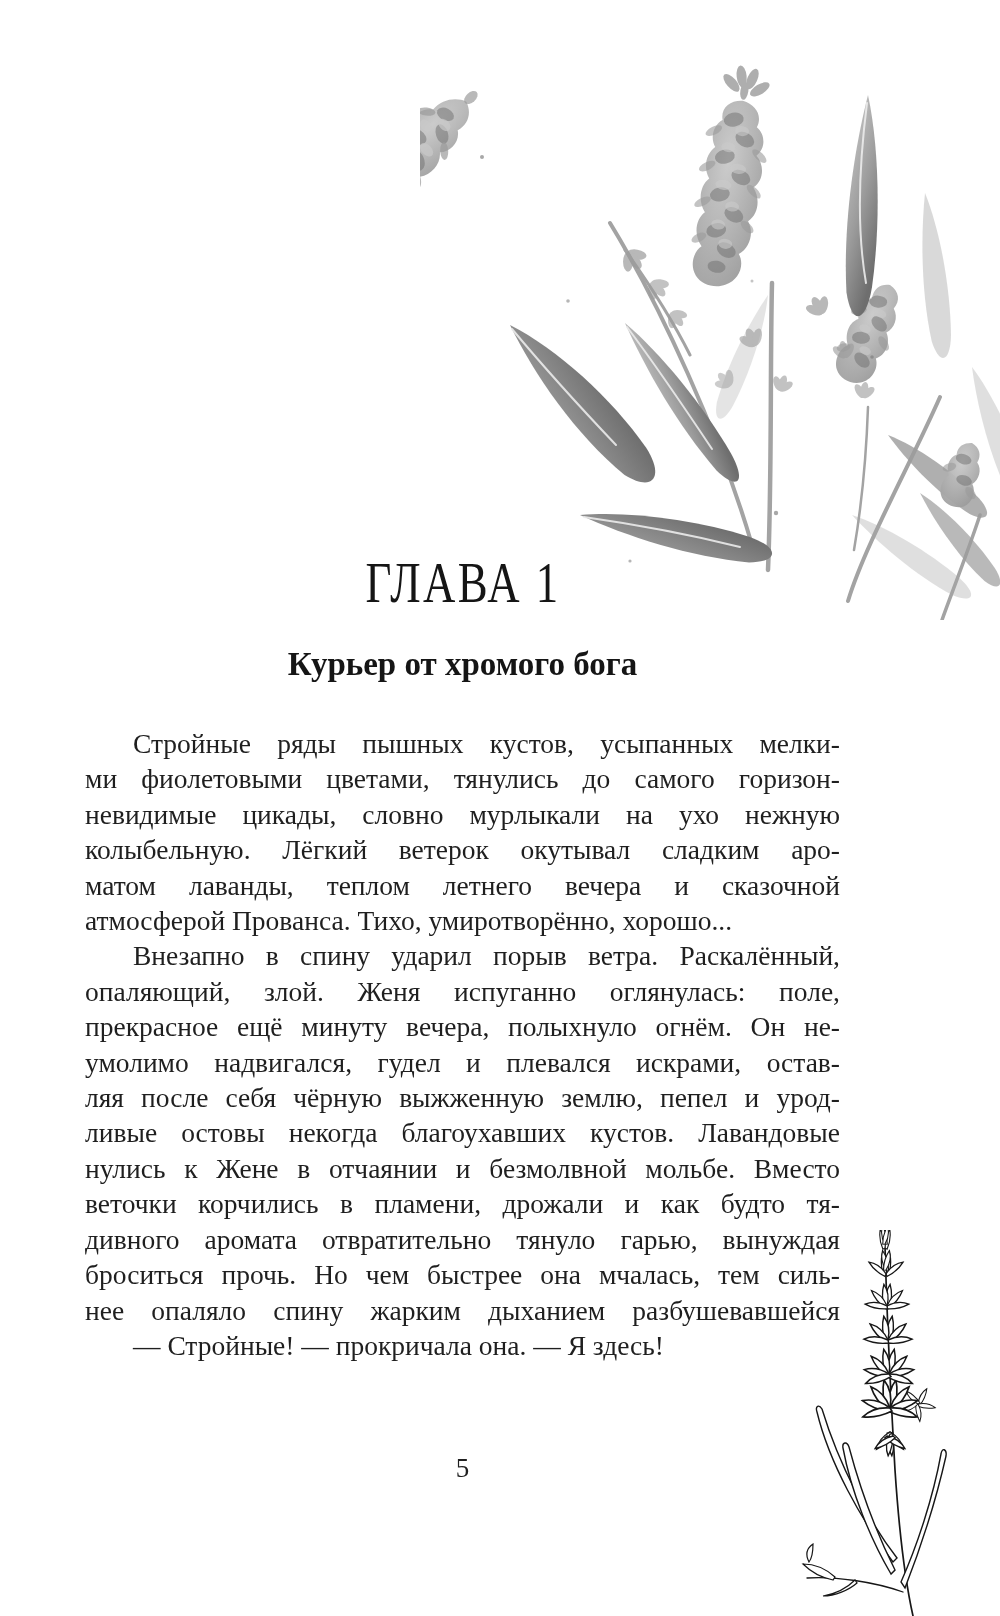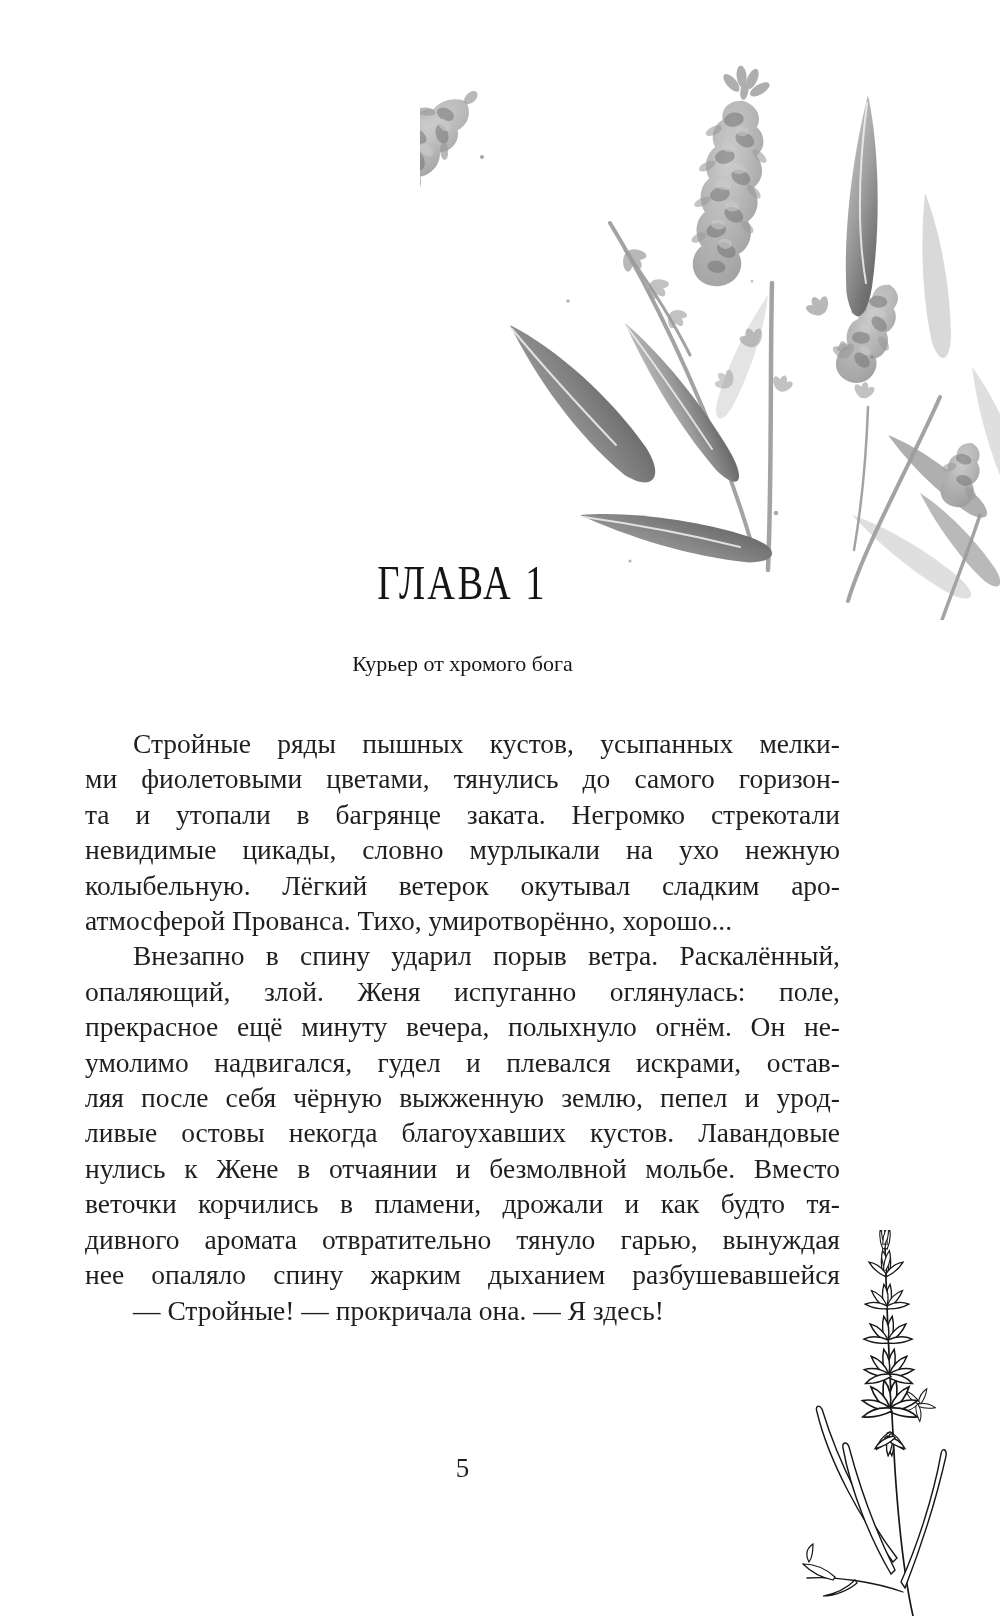--- a/index.html
+++ b/index.html
@@ -8,31 +8,31 @@
   }
   html,body{margin:0;padding:0;background:#e8e8e8;}
   .page{
     position:relative; width:1000px; height:1616px; margin:0 auto;
     background:#ffffff; overflow:hidden;
     font-family:"Liberation Serif","DejaVu Serif",serif;
     color:var(--text);
   }
   .chapter-title{
     position:absolute; left:85px; top:549px; width:755px;
-    text-align:center; font-size:48px; line-height:68px;
+    text-align:center; font-size:56px; line-height:68px;
     color:var(--heading); font-weight:400; white-space:nowrap;
   }
   .chapter-title .narrow{
     display:inline-block; transform:scaleX(.8); transform-origin:center;
     letter-spacing:3px;
   }
   .chapter-subtitle{
     position:absolute; left:85px; top:644px; width:755px;
-    text-align:center; font-size:22px; line-height:40px;
-    color:var(--heading); font-weight:400;
+    text-align:center; font-size:33px; line-height:40px;
+    color:var(--heading); font-weight:700;
   }
   .body-text{
     position:absolute; left:85px; top:726px; width:755px;
     font-size:27.5px; line-height:35.4px; color:var(--text);
   }
   .text-line{ text-align:justify; text-align-last:justify; }
   .text-line.p-last{ text-align-last:left; }
   .text-line.p-first{ text-indent:48px; }
   .page-number{
     position:absolute; left:85px; top:1453px; width:755px;
@@ -206,33 +206,34 @@
   </svg>
 
   <div class="chapter-title">
     <span class="narrow">ГЛАВА 1</span>
   </div>
   <div class="chapter-subtitle">Курьер от хромого бога</div>
 
   <div class="body-text">
       <div class="text-line p-first">Стройные ряды пышных кустов, усыпанных мелки-</div>
       <div class="text-line">ми фиолетовыми цветами, тянулись до самого горизон-</div>
-      <div class="text-line">та и утопали в багрянце заката. Негромко стрекотали</div>
       <div class="text-line">невидимые цикады, словно мурлыкали на ухо нежную</div>
       <div class="text-line">колыбельную. Лёгкий ветерок окутывал сладким аро-</div>
+      <div class="text-line">матом лаванды, теплом летнего вечера и сказочной</div>
       <div class="text-line p-last">атмосферой Прованса. Тихо, умиротворённо, хорошо...</div>
       <div class="text-line p-first">Внезапно в спину ударил порыв ветра. Раскалённый,</div>
       <div class="text-line">опаляющий, злой. Женя испуганно оглянулась: поле,</div>
       <div class="text-line">прекрасное ещё минуту вечера, полыхнуло огнём. Он не-</div>
       <div class="text-line">умолимо надвигался, гудел и плевался искрами, остав-</div>
       <div class="text-line">ляя после себя чёрную выжженную землю, пепел и урод-</div>
       <div class="text-line">ливые остовы некогда благоухавших кустов. Лавандовые</div>
       <div class="text-line">нулись к Жене в отчаянии и безмолвной мольбе. Вместо</div>
       <div class="text-line">веточки корчились в пламени, дрожали и как будто тя-</div>
       <div class="text-line">дивного аромата отвратительно тянуло гарью, вынуждая</div>
+      <div class="text-line">броситься прочь. Но чем быстрее она мчалась, тем силь-</div>
       <div class="text-line">нее опаляло спину жарким дыханием разбушевавшейся</div>
       <div class="text-line p-first p-last">— Стройные! — прокричала она. — Я здесь!</div>
     </div>
 
   <div class="page-number">5</div>
 
   <svg class="illu-bottom" viewBox="0 0 205 386" aria-hidden="true">
     <defs>
       <path id="ip" d="M0 0 C1 -8 5 -15 11 -19 C10 -10 6 -3 2 2 Z"></path>
     </defs>

